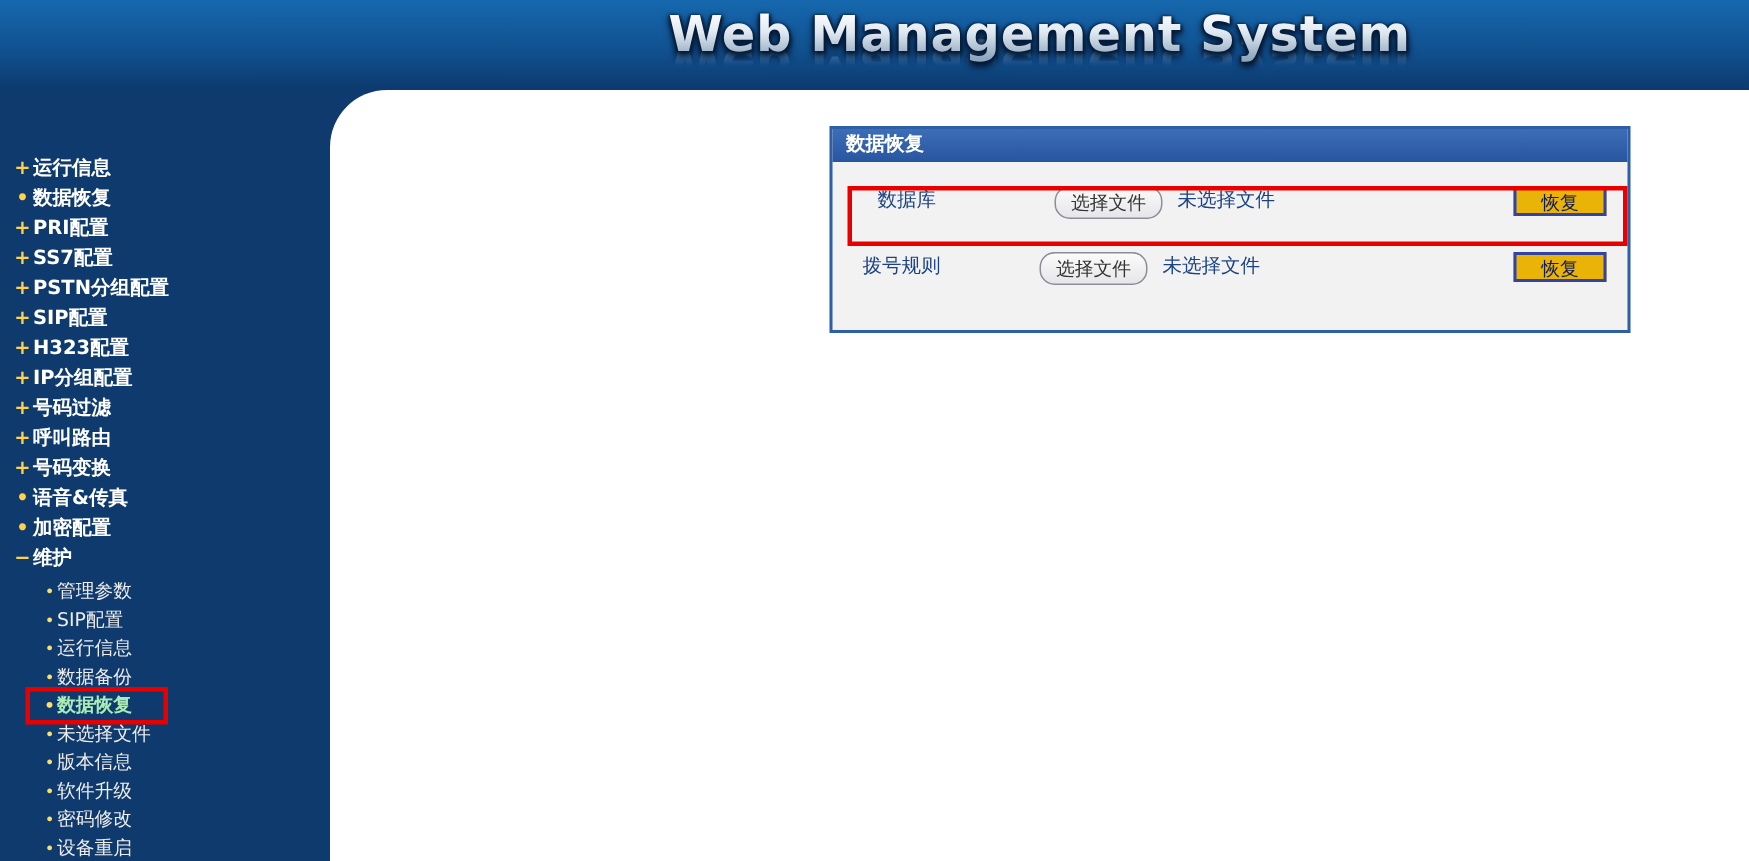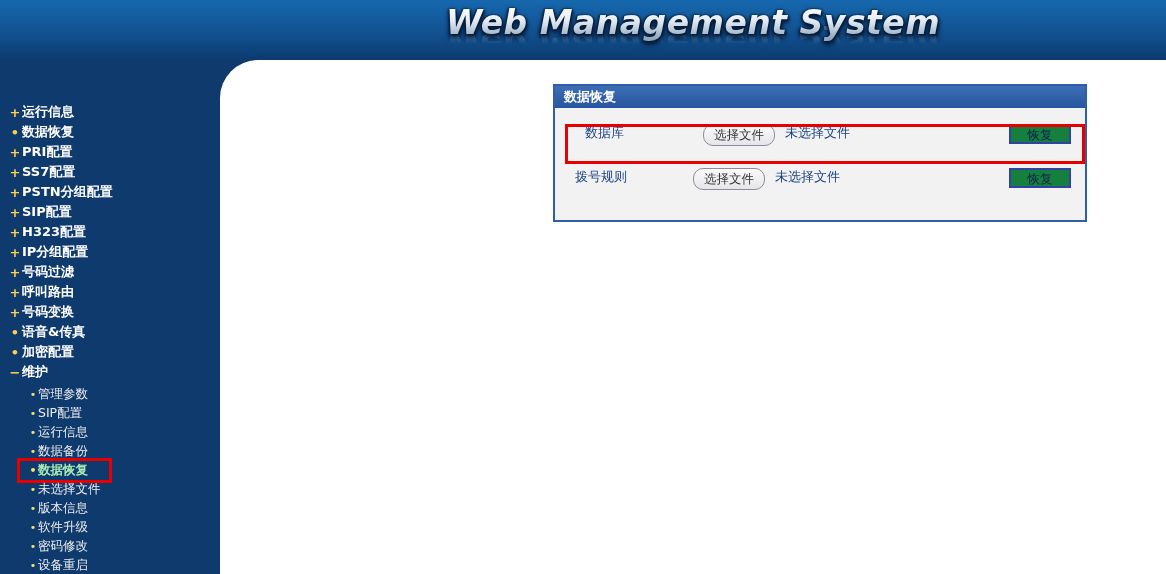--- a/index.html
+++ b/index.html
@@ -8,21 +8,21 @@
     position:relative;
     background:#0f3a6d;
     font-family:"DejaVu Sans","Liberation Sans",sans-serif;
     overflow:hidden;
   }
 
   
   .header {
     position:absolute; left:0; top:0; width:1166px; height:60px;
     background:linear-gradient(to bottom,#1668ae 0%,#115190 55%,#0c3a6e 100%);
-    overflow:hidden; z-index:3;font-style:italic;
+    overflow:hidden; z-index:3;
   }
   .title {
     position:absolute; left:220px; right:0; top:3px;
     text-align:center;
     font-size:33px; font-weight:bold; letter-spacing:.5px;
     background:linear-gradient(to bottom,#ffffff 12%,#dfe8f1 48%,#8fa6be 92%);
     -webkit-background-clip:text; background-clip:text; color:transparent;
     filter:drop-shadow(1px 1px 1px #051c38) drop-shadow(-1px 0 1px #051c38) drop-shadow(0 2px 2px rgba(0,10,30,.75));
     -webkit-box-reflect:below -17px linear-gradient(to bottom,transparent 52%,rgba(255,255,255,.55));
   }
@@ -81,21 +81,21 @@
   .file-btn {
     height:22px; padding:0 10px; margin-right:10px;
     font-size:12.5px; color:#333333;
     background:linear-gradient(to bottom,#fbfbfb,#e6e6ea);
     border:1px solid #8d8d99; border-radius:10px; cursor:pointer;
     font-family:Liberation Serif, serif;
   }
   .file-status { font-size:13px; color:#1b4384; }
   .restore-btn {
     margin-left:auto; width:62px; height:20px;
-    background:#15803d; border:2px solid #3243a6;
+    background:#eab308; border:2px solid #3243a6;
     color:#101c52; font-size:12.5px; line-height:15px; text-align:center;
     cursor:pointer; font-family:inherit;
   }
   .red-frame {
     position:absolute; left:10px; right:0; top:0; bottom:0;
     border:3px solid #e80000; pointer-events:none;
   }
 </style>
 </head>
 <body>

